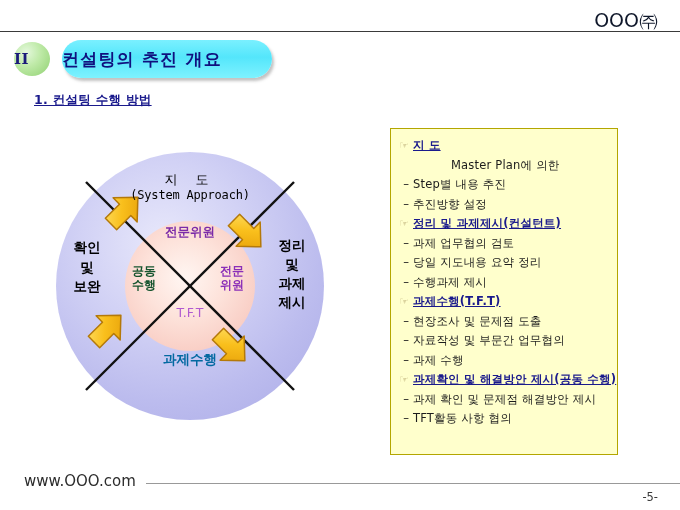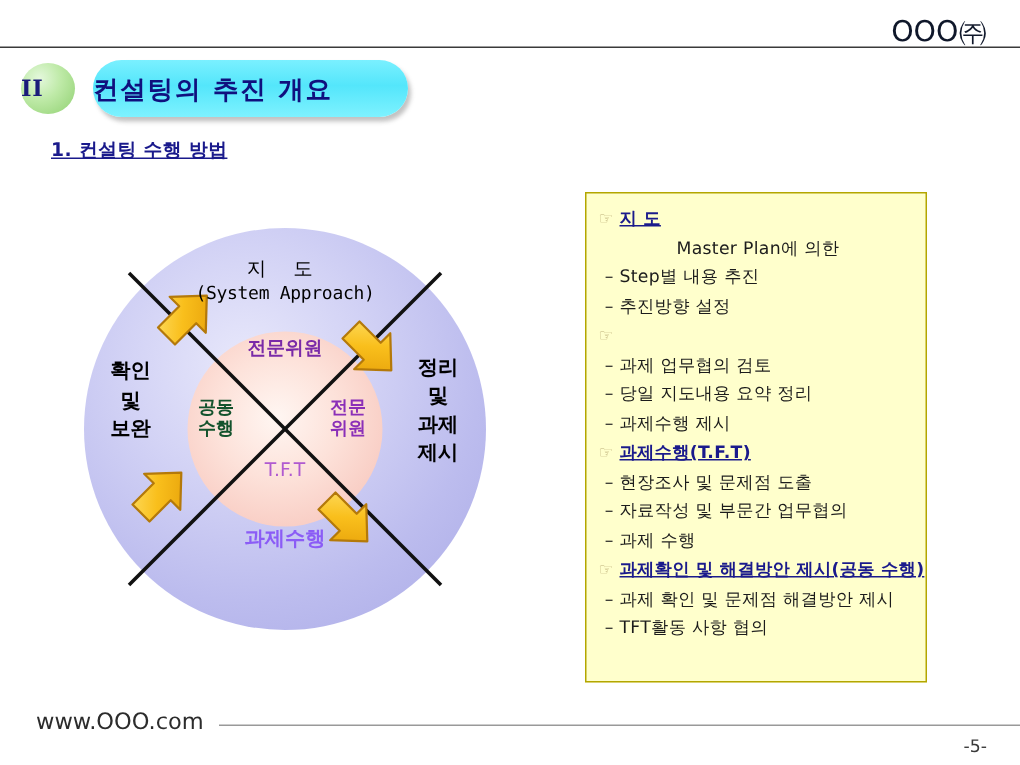--- a/index.html
+++ b/index.html
@@ -158,21 +158,21 @@
     font-weight: bold;
     color: #000000;
     line-height: 1.42;
   }
   .lbl-bottom {
     left: 84px;
     top: 199px;
     width: 100px;
     font-size: 13.5px;
     font-weight: bold;
-    color: #8b5cf6;
+    color: #0369a1;
   }
   .ilabel {
     position: absolute;
     text-align: center;
     color: #7a2aa8;
     white-space: nowrap;
     line-height: 1.2;
   }
   .il-top  { left: 79px; top: 72px;  width: 110px; font-size: 12.5px; font-weight: bold; }
   .il-left { left: 64px; top: 112px; width: 48px;  font-size: 12px;  font-weight: bold; color:#14532d; }
@@ -351,32 +351,33 @@
     <div class="note-row note-dash">
       <span class="dash">–</span>
       <span class="txt">Step별 내용 추진</span>
     </div>
     <div class="note-row note-dash">
       <span class="dash">–</span>
       <span class="txt">추진방향 설정</span>
     </div>
     <div class="note-row note-head">
       <span class="bullet">☞</span>
+      <span class="txt">정리 및 과제제시(컨설턴트)</span>
     </div>
     <div class="note-row note-dash">
       <span class="dash">–</span>
       <span class="txt">과제 업무협의 검토</span>
     </div>
     <div class="note-row note-dash">
       <span class="dash">–</span>
       <span class="txt">당일 지도내용 요약 정리</span>
     </div>
     <div class="note-row note-dash">
       <span class="dash">–</span>
-      <span class="txt">과제수행 제시</span>
+      <span class="txt">수행과제 제시</span>
     </div>
     <div class="note-row note-head">
       <span class="bullet">☞</span>
       <span class="txt">과제수행(T.F.T)</span>
     </div>
     <div class="note-row note-dash">
       <span class="dash">–</span>
       <span class="txt">현장조사 및 문제점 도출</span>
     </div>
     <div class="note-row note-dash">

